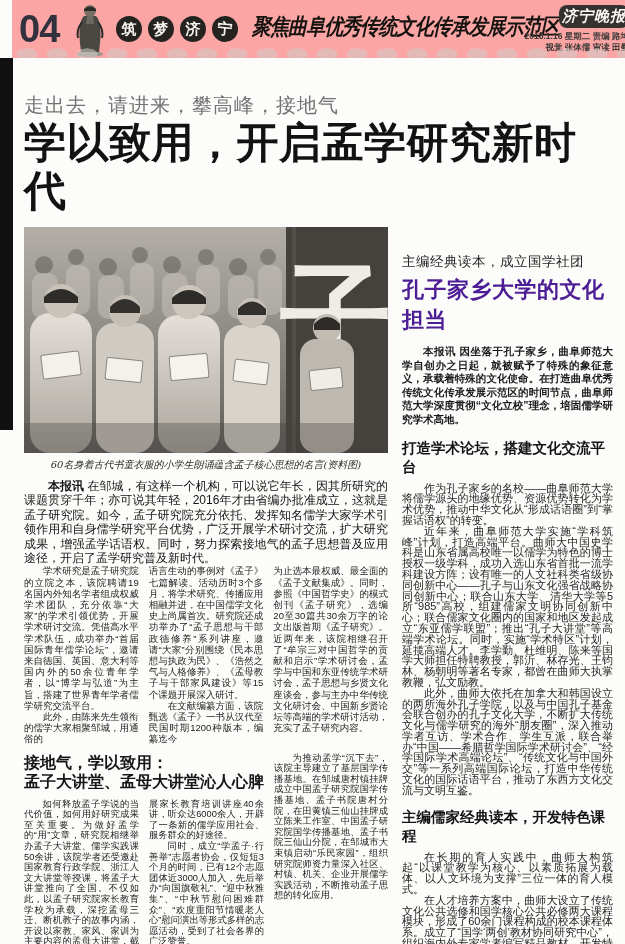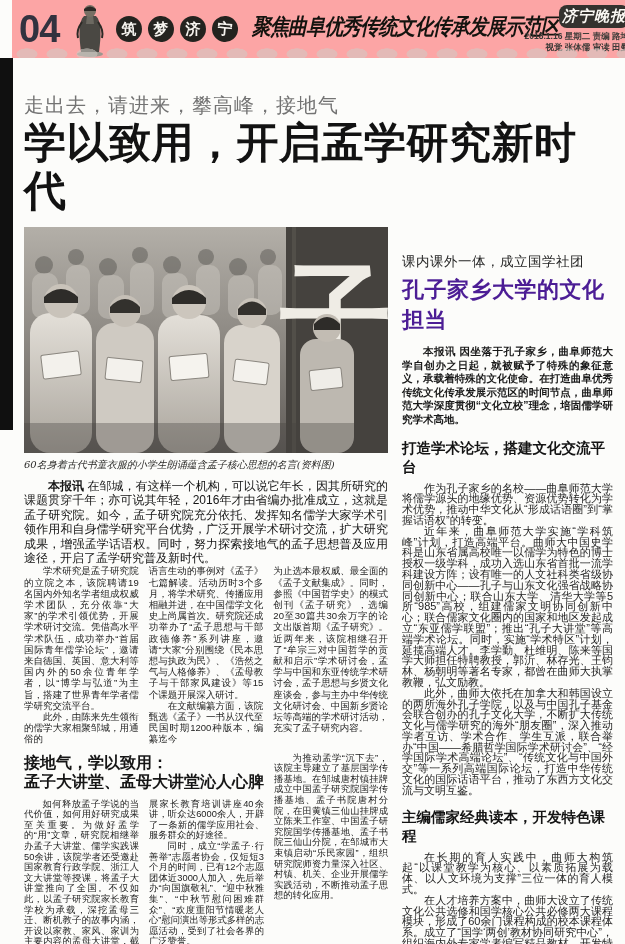--- a/index.html
+++ b/index.html
@@ -32,21 +32,21 @@
   .content{position:absolute;top:58px;left:24px;width:589px;}
   .lead-kicker{margin-top:34px;font-size:20px;color:#737373;letter-spacing:1px;}
   .lead-headline{font-size:42px;font-weight:900;color:#121212;letter-spacing:.5px;line-height:48px;}
 
   .cols{display:flex;gap:14px;margin-top:12px;}
   .col-left{width:364px;flex:none;}
   .col-right{flex:1;margin-top:26px;}
 
   
   .photo{width:364px;height:226px;overflow:hidden;background:#8d8a85;}
-  .caption{margin:5px 0 7px;text-align:left;font-size:10px;font-style:italic;color:#2d2c2a;
+  .caption{margin:5px 0 7px;text-align:center;font-size:10px;font-style:italic;color:#2d2c2a;
            font-family:"DejaVu Serif","Liberation Serif",serif;}
   .lead-par{margin:0;font-size:12px;line-height:14.4px;text-align:justify;text-indent:2em;color:#141414;}
   .lead-par b{font-weight:800;}
 
   .sec-head{margin:11px 0 5px;font-size:17px;line-height:21px;font-weight:800;color:#161616;}
   .subcols{display:flex;gap:10px;}
   .subcol{flex:1;font-size:9.5px;line-height:11.2px;text-align:justify;color:#222;}
   .subcol p{margin:0;text-indent:2em;}
   .subcol p.cont{text-indent:0;}
 
@@ -224,21 +224,21 @@
             </div>
           </div>
           <div class="sec2-col3">
             <p>为推动孟学“沉下去”，该院主导建立了基层国学传播基地。在邹城唐村镇挂牌成立中国孟子研究院国学传播基地、孟子书院唐村分院，在田黄镇三仙山挂牌成立陈来工作室、中国孟子研究院国学传播基地、孟子书院三仙山分院，在邹城市大束镇启动“乐民家园”，组织研究院师资力量深入社区、村镇、机关、企业开展儒学实践活动，不断推动孟子思想的转化应用。</p>
 
           </div>
         </div>
       </div>
 
       <div class="col-right">
-        <div class="r-kicker">课内课外一体，成立国学社团</div>
+        <div class="r-kicker">主编经典读本，成立国学社团</div>
         <div class="r-headline">孔子家乡大学的文化担当</div>
 
         <p class="r-lead"><span>本报讯</span><span> 因坐落于孔子家乡，曲阜师范大学自创办之日起，就被赋予了特殊的象征意义，承载着特殊的文化使命。在打造曲阜优秀传统文化传承发展示范区的时间节点，曲阜师范大学深度贯彻“文化立校”理念，培固儒学研究学术高地。</span></p>
 
         <div class="r-sub">打造学术论坛，搭建文化交流平台</div>
         <div class="r-body">
           <p>作为孔子家乡的名校——曲阜师范大学将儒学源头的地缘优势、资源优势转化为学术优势，推动中华文化从“形成话语圈”到“掌握话语权”的转变。</p>
           <p>近年来，曲阜师范大学实施“学科筑峰”计划，打造高端平台。曲师大中国史学科是山东省属高校唯一以儒学为特色的博士授权一级学科，成功入选山东省首批一流学科建设方阵；设有唯一的人文社科类省级协同创新中心——孔子与山东文化强省战略协同创新中心；联合山东大学、清华大学等5所“985”高校，组建儒家文明协同创新中心；联合儒家文化圈内的国家和地区发起成立“东亚儒学联盟”；推出“孔子大讲堂”等高端学术论坛。同时，实施“学术特区”计划，延揽高端人才。李学勤、杜维明、陈来等国学大师担任特聘教授，郭沂、林存光、王钧林、杨朝明等著名专家，都曾在曲师大执掌教鞭，弘文励教。</p>
           <p>此外，曲师大依托在加拿大和韩国设立的两所海外孔子学院，以及与中国孔子基金会联合创办的孔子文化大学，不断扩大传统文化与儒学研究的海外“朋友圈”，深入推动学者互访、学术合作、学生互派，联合举办“中国——希腊哲学国际学术研讨会”、“经学国际学术高端论坛”、“传统文化与中国外交”等一系列高端国际论坛，打造中华传统文化的国际话语平台，推动了东西方文化交流与文明互鉴。</p>
         </div>

